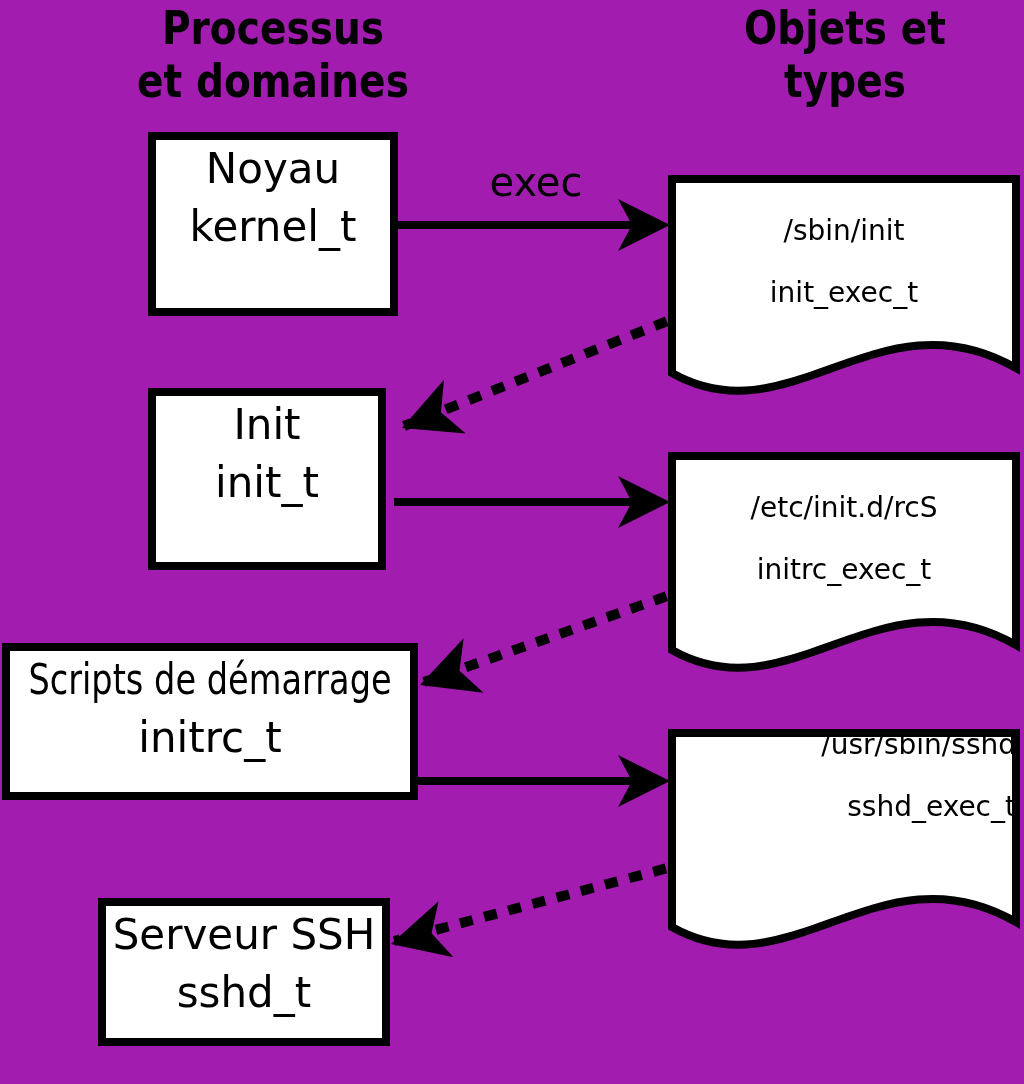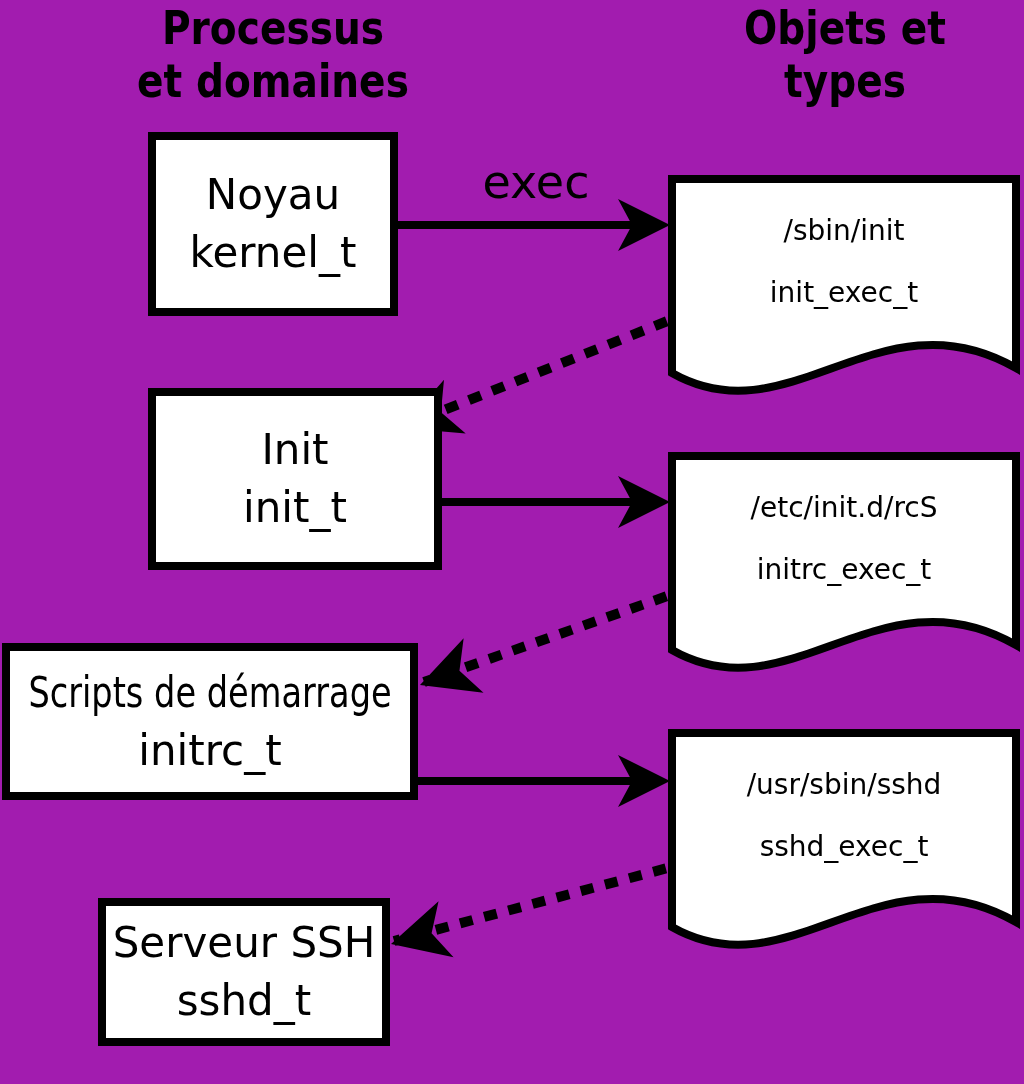--- a/index.html
+++ b/index.html
@@ -37,56 +37,56 @@
   .hdr-right { left: 620px; }
   
   .pbox {
     position: absolute;
     box-sizing: border-box;
     border: 8px solid #000000;
     background: #ffffff;
     display: flex;
     flex-direction: column;
     align-items: center;
-    justify-content: center;
+    justify-content: flex-start;
     font-size: 42px;
     line-height: 58px;
     text-align: center;
     white-space: nowrap;
   }
   .pbox-1 { left: 148px; top: 132px; width: 250px; height: 184px; }
-  .pbox-2 { left: 148px; top: 388px; width: 294px; height: 182px; }
+  .pbox-2 { left: 148px; top: 388px; width: 238px; height: 182px; }
   .pbox-3 { left: 2px;   top: 643px; width: 416px; height: 157px; }
   .pbox-4 { left: 98px;  top: 898px; width: 292px; height: 148px; }
   .condensed {
     display: inline-block;
     transform: scaleX(0.8);
     transform-origin: 50% 50%;
   }
   
   .doc-label {
     position: absolute;
     left: 672px;
     width: 344px;
     text-align: center;
     font-size: 28px;
     line-height: 62px;
     white-space: nowrap;
   }
   .doc-label-1 { top: 200px; }
   .doc-label-2 { top: 477px; }
-  .doc-label-3 { top: 754px; }
+  .doc-label-3 { top: 714px; text-align: right; }
   
   .edge-label {
     position: absolute;
     left: 436px;
     top: 160px;
     width: 200px;
     text-align: center;
-    font-size: 46px;
+    font-size: 40px;
     line-height: 44px;
   }
   .ink-line   { stroke: #000000; stroke-width: 8; fill: none; }
   .ink-dotted { stroke: #000000; stroke-width: 10; fill: none; stroke-dasharray: 13 12; }
   .ink-fill   { fill: #000000; stroke: none; }
   .doc-shape  { fill: #ffffff; stroke: #000000; stroke-width: 8; }
 </style>
 </head>
 <body>
 

